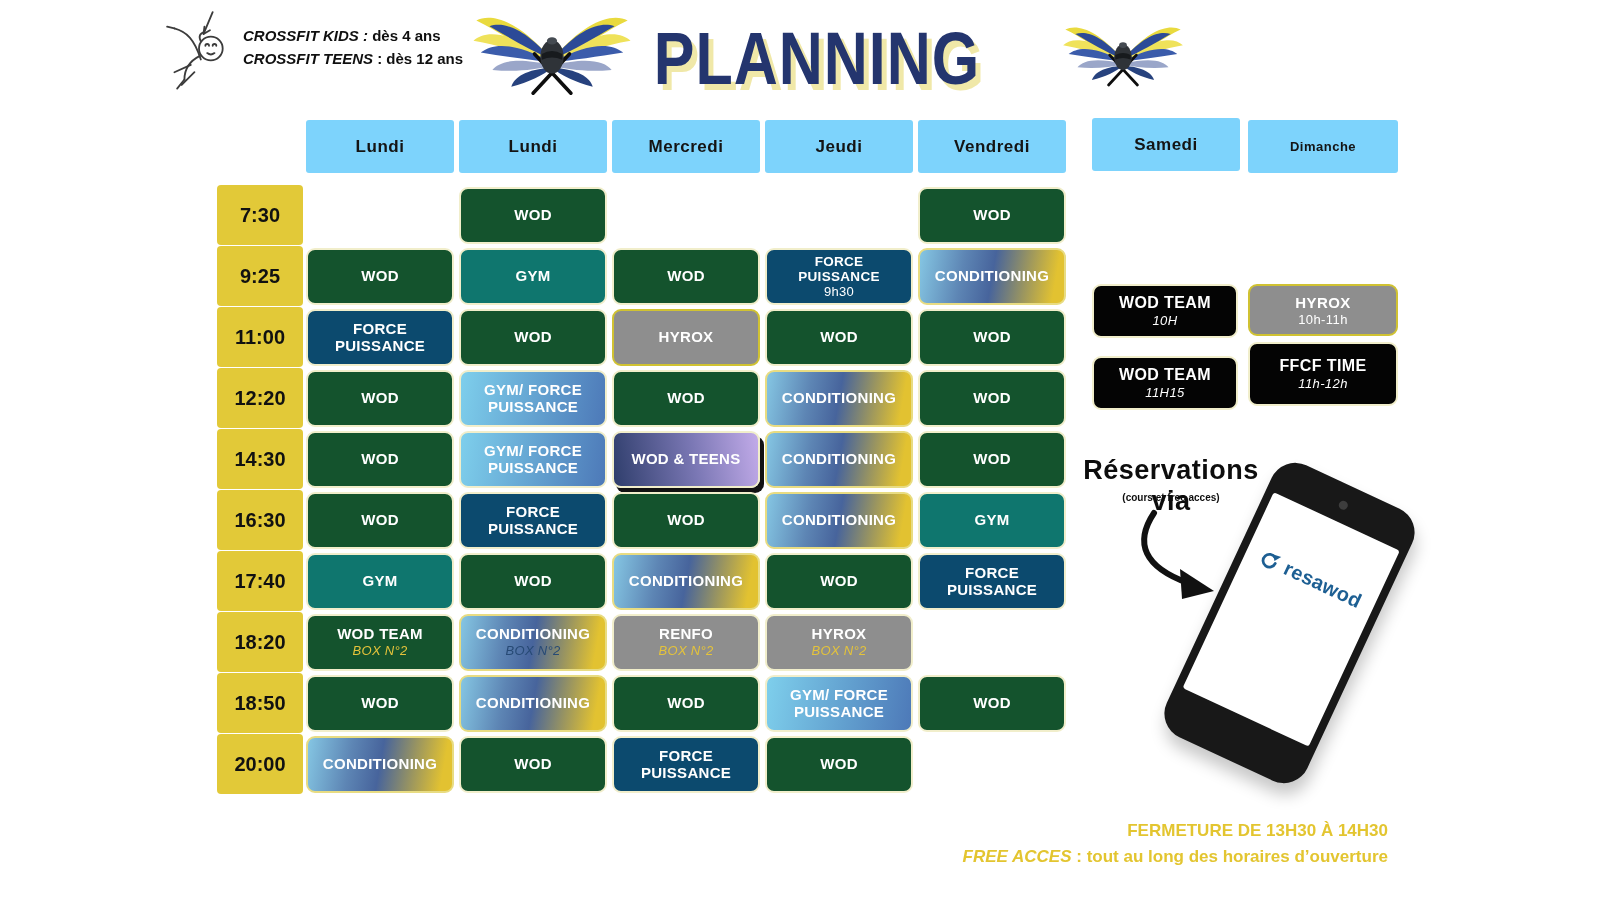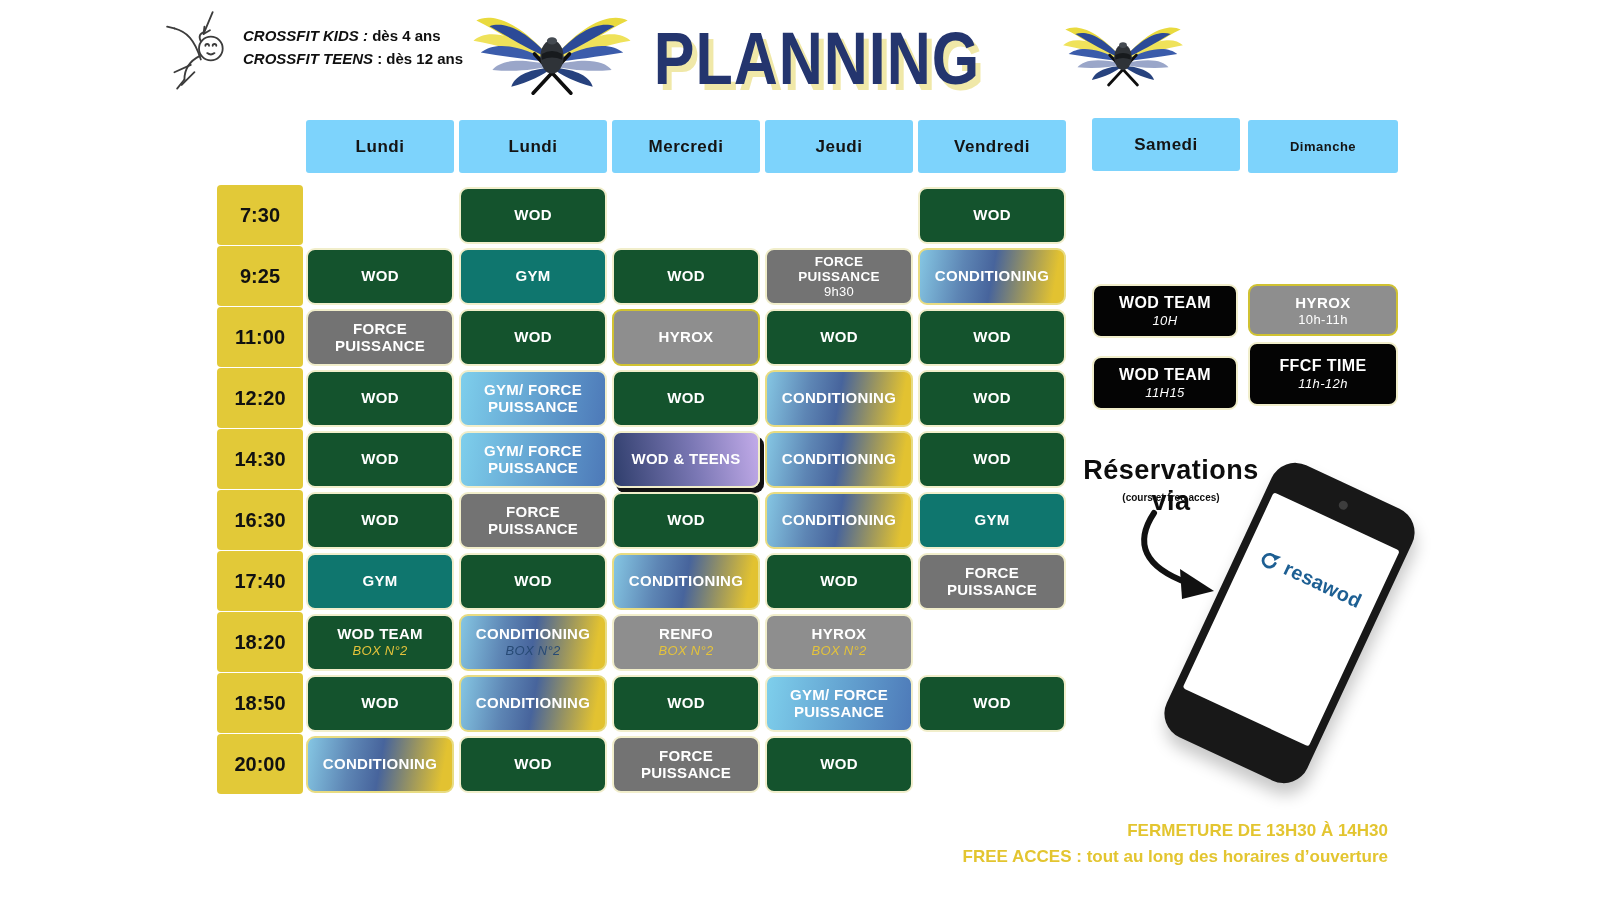--- a/index.html
+++ b/index.html
@@ -32,21 +32,21 @@
              font-size:20px;font-weight:bold;color:#111;margin-left:22px;}
 
   
   .g-row{position:absolute;left:306px;display:grid;grid-template-columns:repeat(5,148px);gap:5px;}
   .cell{height:57px;border-radius:9px;display:flex;flex-direction:column;align-items:center;justify-content:center;
         text-align:center;color:#fff;font-weight:bold;font-size:15px;line-height:1.12;letter-spacing:.3px;
         border:2px solid #f1eecb;box-sizing:border-box;padding:2px 6px;}
   .cell.empty{background:transparent;border:none;}
   .cell.black{background:#14532d;}
   .cell.gym{background:#0f766e;}
-  .cell.force{background:#737373;}
+  .cell.force{background:#0c4a6e;}
   .cell.gray{background:#8e8e8e;}
   .cell.grayb{background:#8e8e8e;border-color:#d0c232;}
   .cell.cond{background:linear-gradient(100deg,#85c6e3 0%,#5d85b4 30%,#47649c 50%,#9a9560 72%,#e2c231 92%);border-color:#e8dc82;}
   .cell.gymforce{background:linear-gradient(100deg,#7ecfec 0%,#62a0cf 55%,#4d79b8 100%);}
   .cell.teens{background:linear-gradient(80deg,#2f3e6c 0%,#7a77b4 55%,#c2abe9 100%);box-shadow:4px 5px 0 rgba(5,5,5,.95);}
   .cell.sm .c-label{font-size:13.5px;}
   .c-sub{font-size:13px;font-weight:normal;margin-top:1px;}
   .c-sub:empty{display:none;}
   .sub-yellow{color:#e4c33b;font-style:italic;}
   .sub-navy{color:#274a75;font-style:italic;}
@@ -71,21 +71,21 @@
   .phone{position:absolute;left:1212px;top:473px;width:155px;height:300px;background:#181818;
          border-radius:26px;transform:rotate(25deg);box-shadow:6px 10px 16px rgba(0,0,0,.22);}
   .phone-cam{position:absolute;top:16px;left:72px;width:9px;height:9px;border-radius:50%;background:#3d3d3d;}
   .phone-screen{position:absolute;left:8px;right:8px;top:38px;bottom:46px;background:#ffffff;border-radius:3px;overflow:hidden;}
   .resawod{position:absolute;top:52px;left:0;right:0;display:flex;align-items:center;justify-content:center;gap:6px;
            color:#1d5f93;font-weight:bold;font-size:20px;letter-spacing:.3px;}
 
   
   .footer{position:absolute;left:940px;top:818px;width:448px;text-align:right;
           color:#e3c530;font-weight:bold;font-size:17px;line-height:26px;}
-  .footer .lbl{margin-top:15px;}
+  .footer .lbl{font-style:italic;margin-top:15px;}
 </style>
 </head>
 <body>
 
 <div class="canvas">
 
   <svg width="0" height="0" style="position:absolute" aria-hidden="true">
     <defs>
       <g id="wings">
         <g id="wingL">

